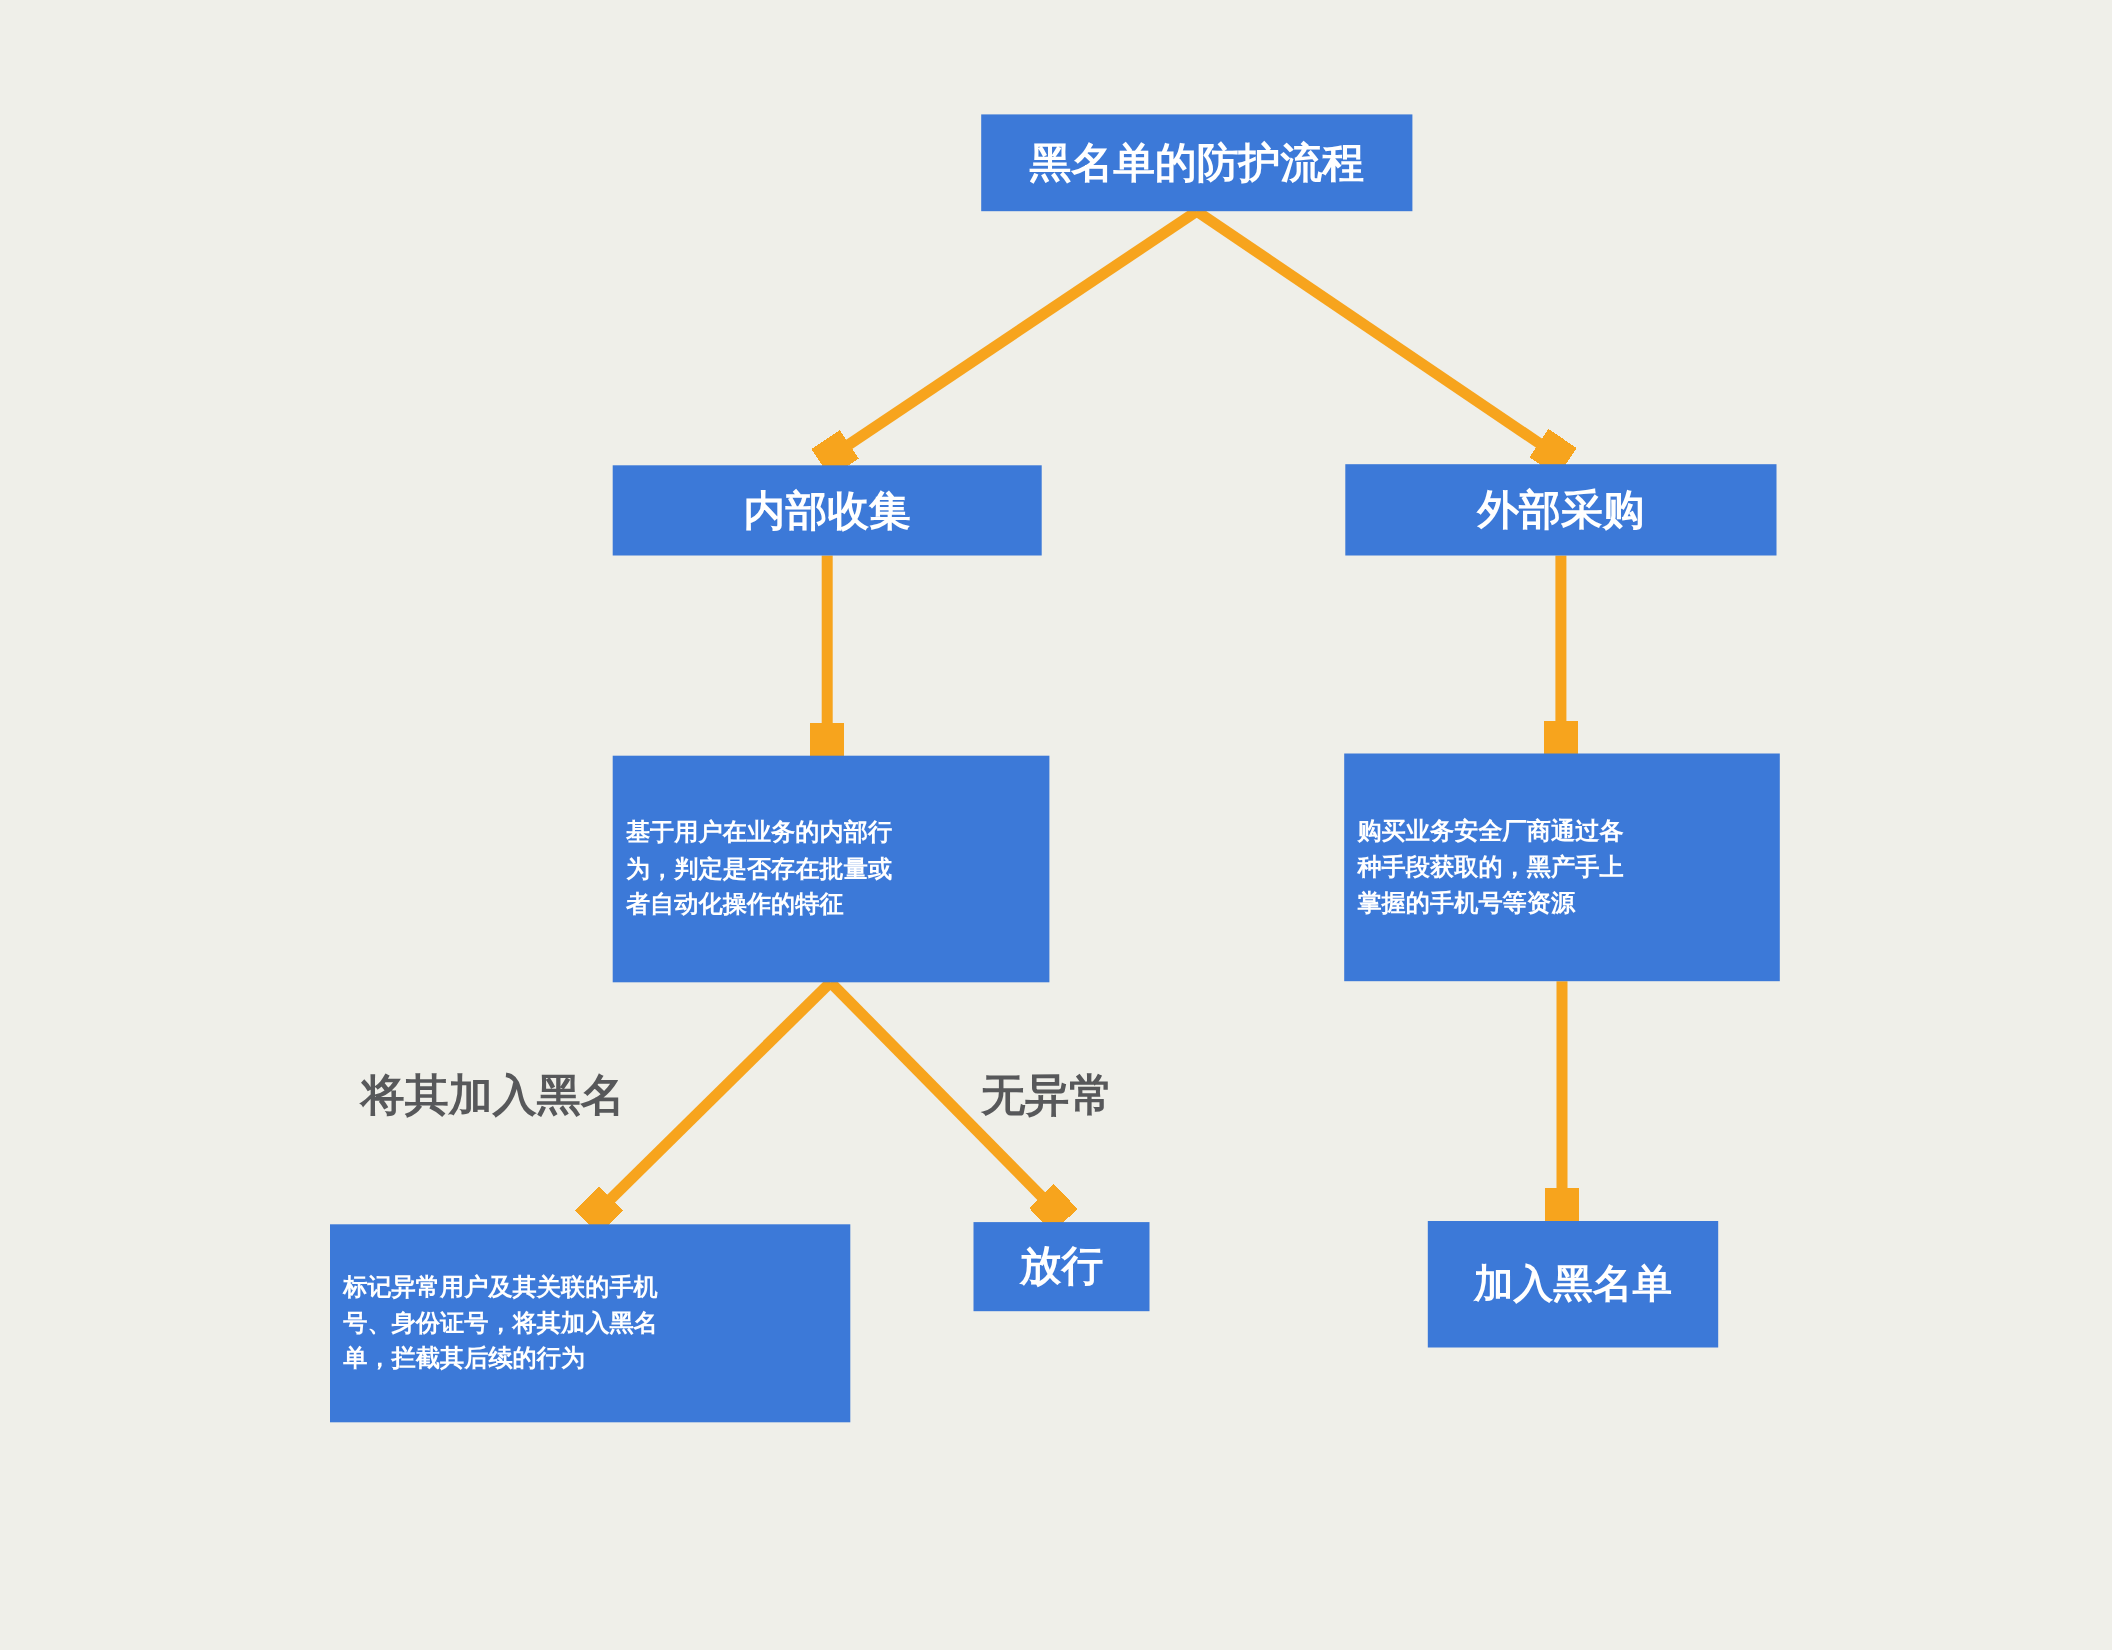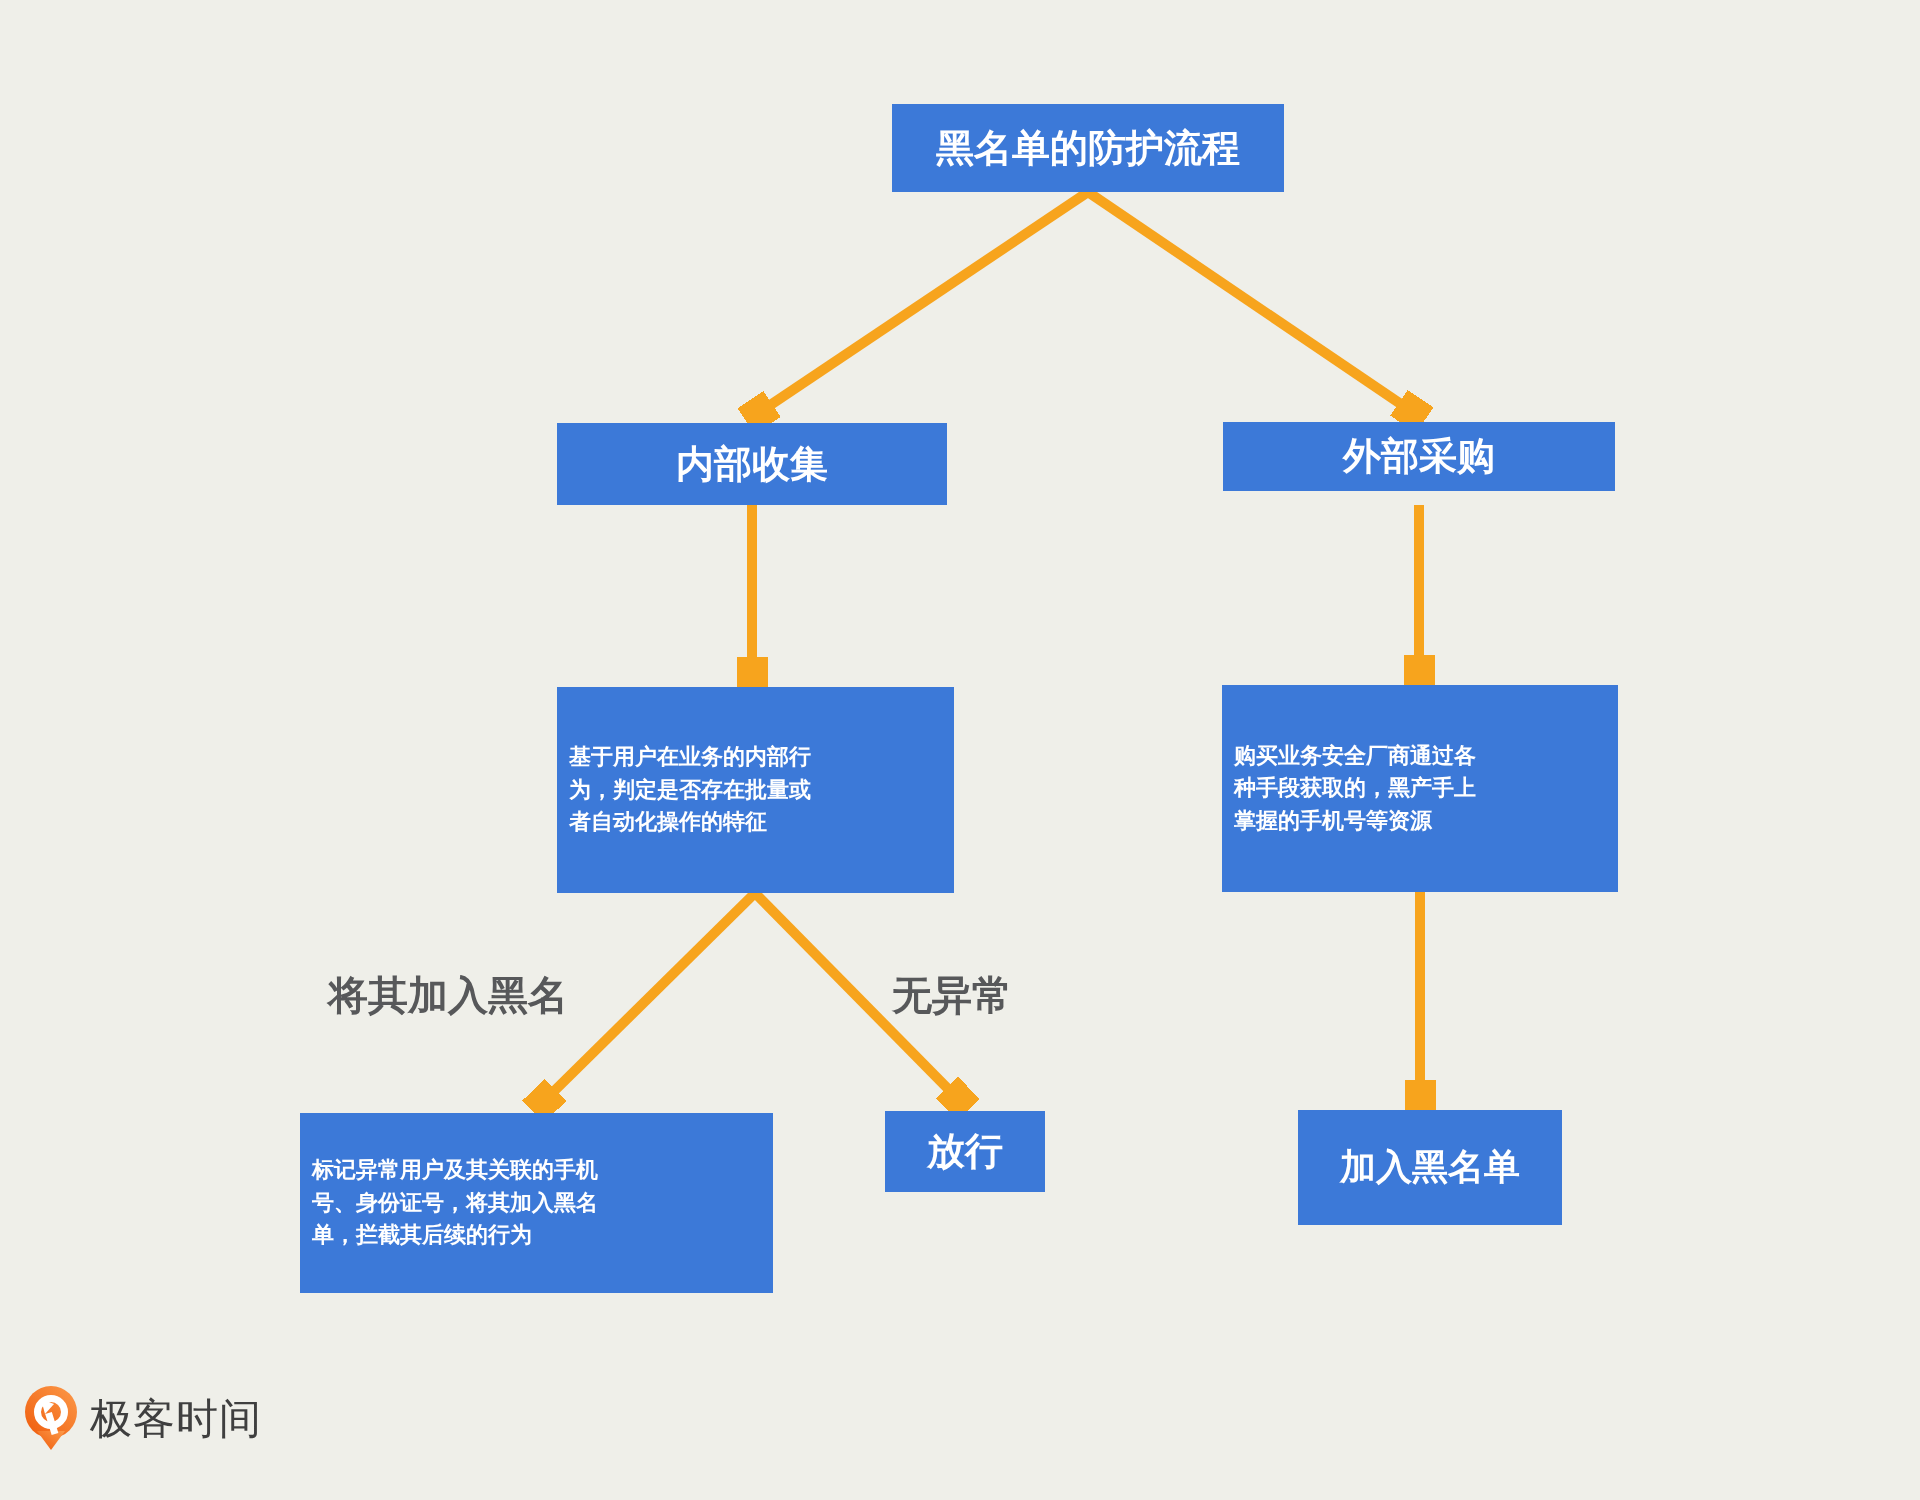--- a/index.html
+++ b/index.html
@@ -92,21 +92,21 @@
     <path d="M1419,505 L1419,677" marker-end="url(#ah)"></path>
     <path d="M755,893 L540,1105" marker-end="url(#ah)"></path>
     <path d="M755,893 L962,1103" marker-end="url(#ah)"></path>
     <path d="M1420,892 L1420,1102" marker-end="url(#ah)"></path>
   </svg>
 
   <div class="node single" style="left:892px;top:104px;width:392px;height:88px;">黑名单的防护流程</div>
 
   <div class="node single" style="left:557px;top:423px;width:390px;height:82px;">内部收集</div>
 
-  <div class="node single" style="left:1223px;top:422px;width:392px;height:69px;">外部采购</div>
+  <div class="node single" style="left:1223px;top:422px;width:392px;height:83px;">外部采购</div>
 
   <div class="node para" style="left:557px;top:687px;width:397px;height:206px;">基于用户在业务的内部行
 为，判定是否存在批量或
 者自动化操作的特征</div>
 
   <div class="node para" style="left:1222px;top:685px;width:396px;height:207px;">购买业务安全厂商通过各
 种手段获取的，黑产手上
 掌握的手机号等资源</div>
 
   <div class="node para" style="left:300px;top:1113px;width:473px;height:180px;">标记异常用户及其关联的手机
@@ -114,30 +114,14 @@
 单，拦截其后续的行为</div>
 
   <div class="node single" style="left:885px;top:1111px;width:160px;height:81px;">放行</div>
 
   <div class="node single" style="left:1298px;top:1110px;width:264px;height:115px;font-size:36px;">加入黑名单</div>
 
   <div class="edge-label" style="left:328px;top:968px;">将其加入黑名</div>
 
   <div class="edge-label" style="left:892px;top:968px;">无异常</div>
 
-  <div class="footer-logo">
-    <svg width="56" height="66" viewBox="0 0 56 66">
-      <defs>
-        <linearGradient id="lg" x1="0" y1="1" x2="1" y2="0">
-          <stop offset="0" stop-color="#EF5B0B"></stop>
-          <stop offset="1" stop-color="#FC9A4A"></stop>
-        </linearGradient>
-      </defs>
-      <circle cx="27" cy="26" r="26" fill="url(#lg)"></circle>
-      <path d="M13 45 L41 45 L27 64 Z" fill="url(#lg)"></path>
-      <circle cx="27" cy="26" r="13.5" fill="none" stroke="#FFFFFF" stroke-width="7"></circle>
-      <path d="M31 48 L24.5 27 Z" stroke="#FFFFFF" stroke-width="7" fill="none"></path>
-      <path d="M17 13 L30 18 L21 28 Z" fill="#FFFFFF"></path>
-    </svg>
-    <span class="logo-text">极客时间</span>
-  </div>
 
 </div>
 
 </body></html>

